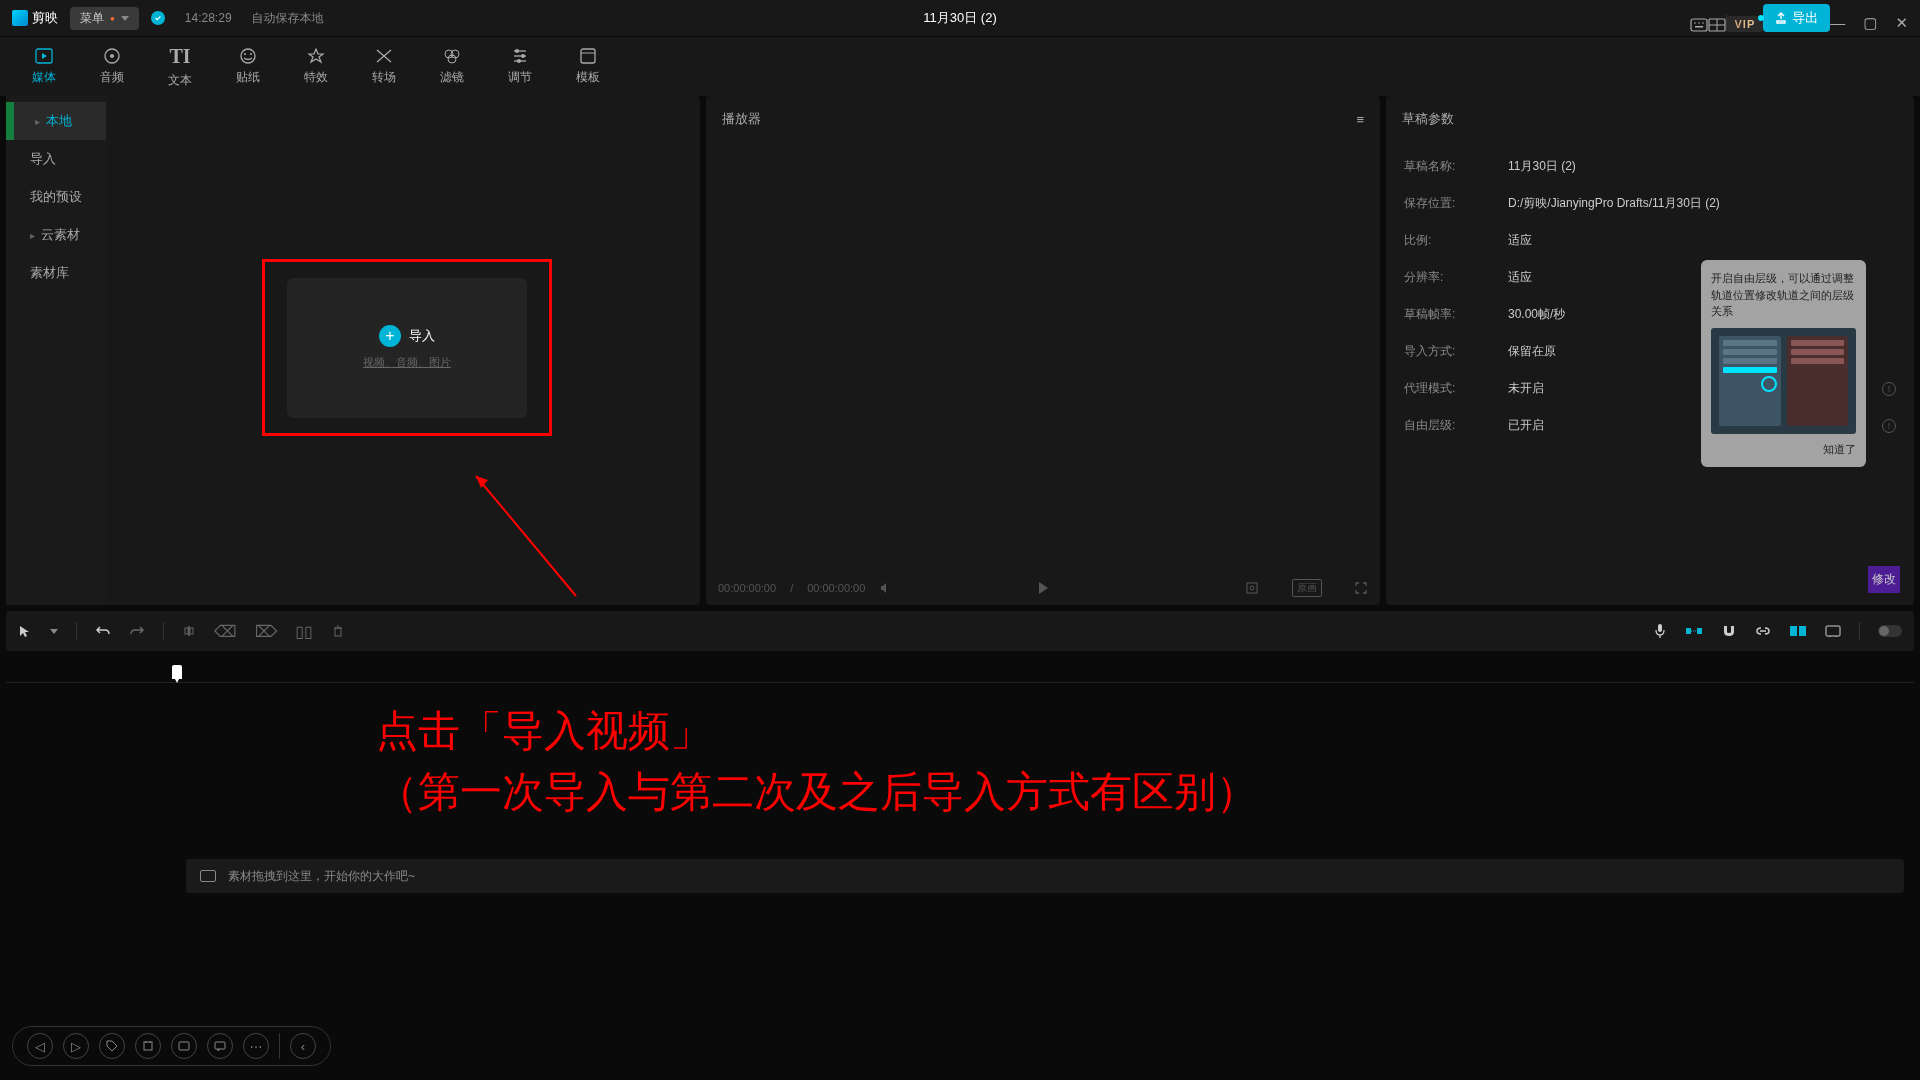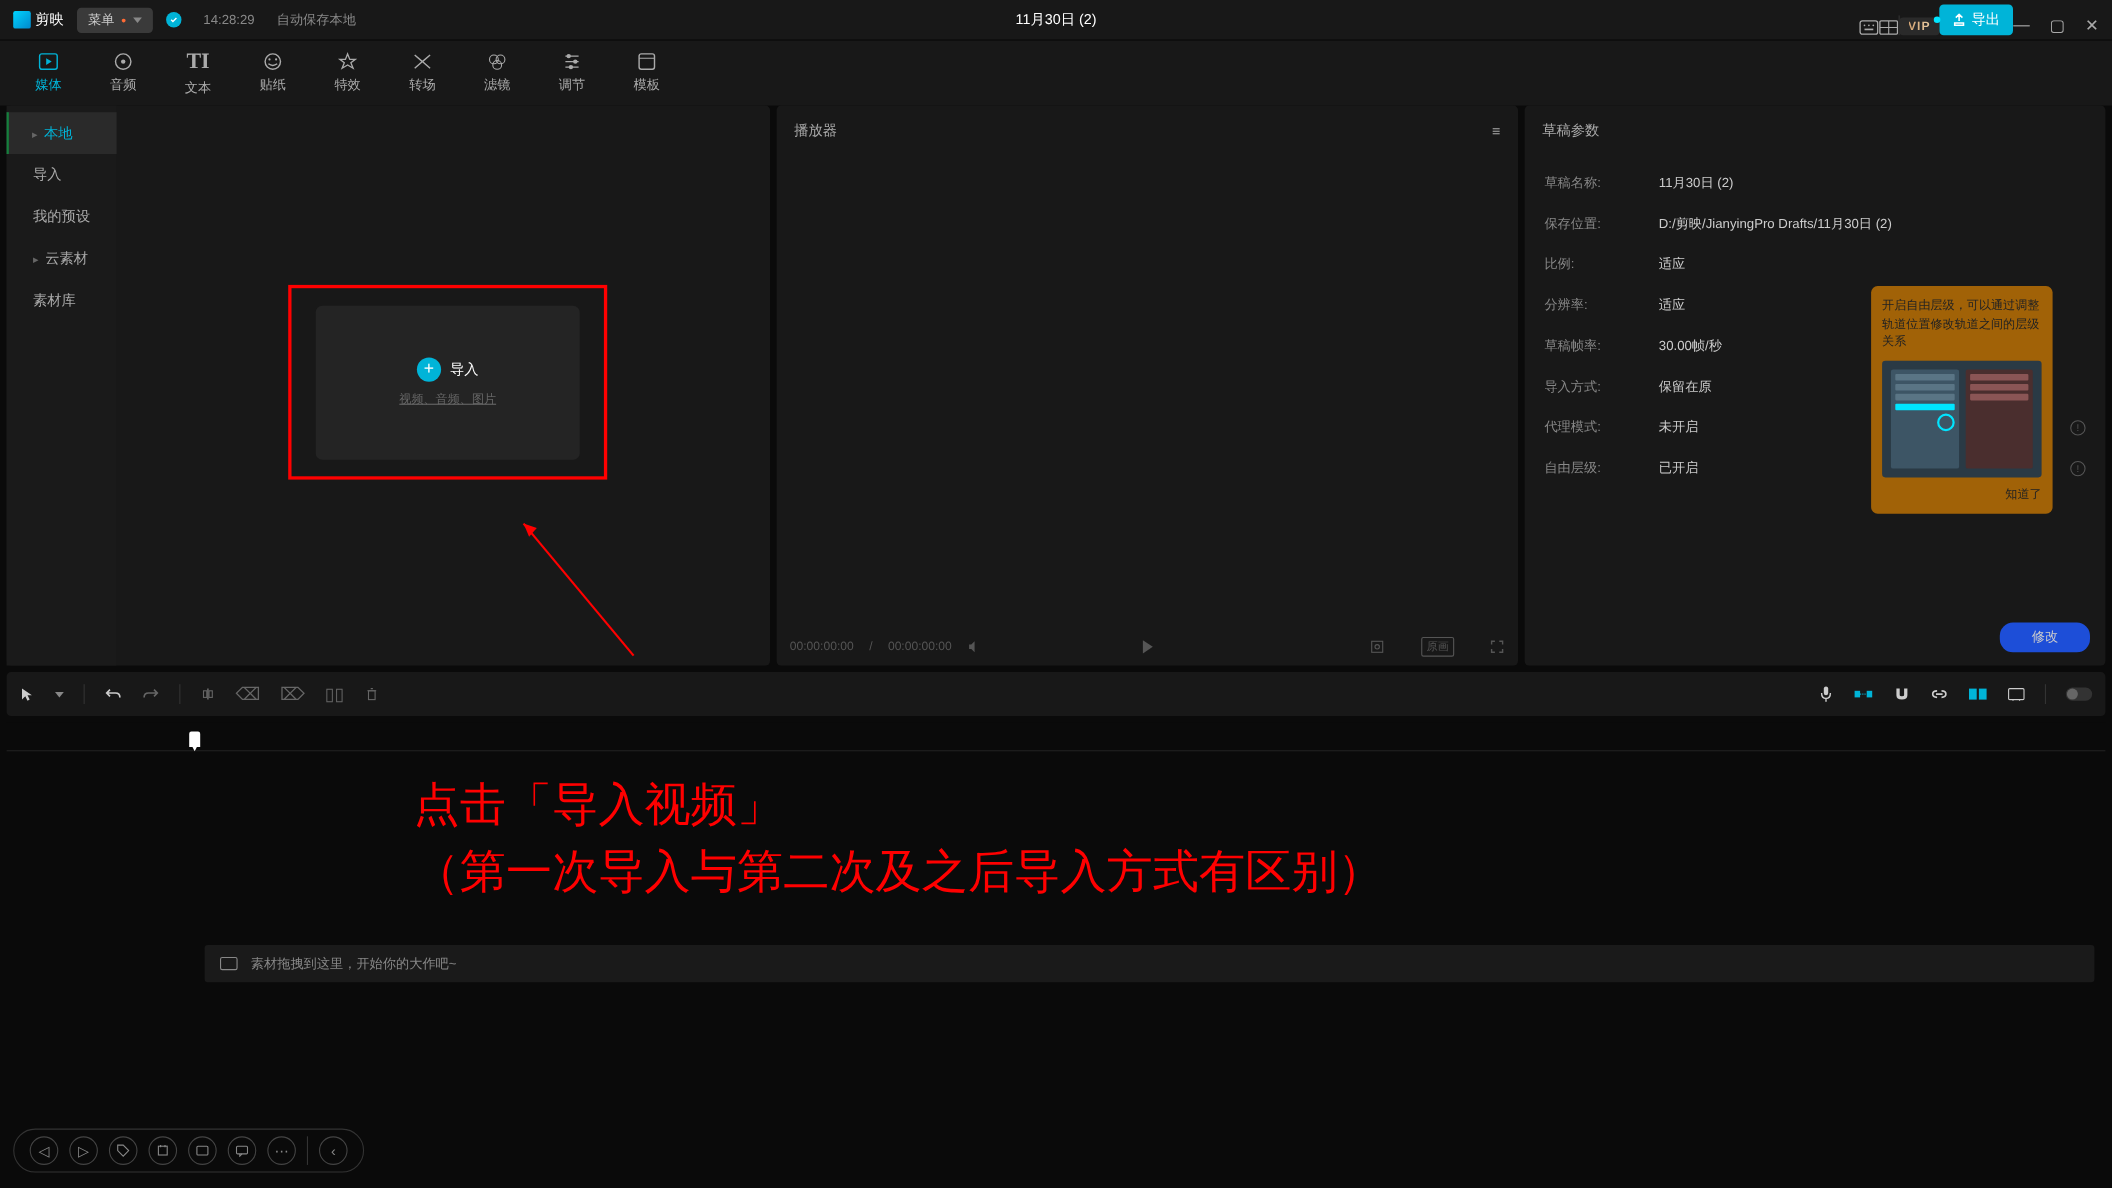--- a/index.html
+++ b/index.html
@@ -31,21 +31,21 @@
 .top-tab-icon { font-size: 20px; }
 
 
 .main { display: flex; height: 509px; gap: 6px; padding: 0 6px; }
 .panel { background: #181818; border-radius: 4px; }
 
 
 .left-panel { width: 694px; display: flex; }
 .left-sidebar { width: 100px; background: #1a1a1a; padding-top: 6px; }
 .side-item { padding: 10px 0 10px 24px; font-size: 13px; color: #aaa; cursor: pointer; }
-.side-item.active { background: #2a2a2a; color: #00b4d8; border-left: 2px solid #15803d; padding-left: 21px; }
+.side-item.active { background: #2a2a2a; color: #00b4d8; border-left: 8px solid #15803d; padding-left: 21px; }
 .side-item.arrow::before { content: "▸"; margin-right: 6px; color: #666; font-size: 10px; }
 .media-area { flex: 1; display: flex; align-items: center; justify-content: center; position: relative; }
 .import-box-wrap { border: 3px solid #ff0000; padding: 8px; position: absolute; top: 163px; left: 156px; width: 290px; height: 177px; display: flex; align-items: center; justify-content: center; }
 .import-box { background: #242424; width: 240px; height: 140px; border-radius: 6px; display: flex; flex-direction: column; align-items: center; justify-content: center; gap: 8px; cursor: pointer; }
 .import-plus { width: 22px; height: 22px; border-radius: 50%; background: #00b4d8; color: #fff; display: flex; align-items: center; justify-content: center; font-size: 16px; }
 .import-row { display: flex; gap: 8px; align-items: center; color: #fff; font-size: 13px; }
 .import-sub { color: #666; font-size: 11px; text-decoration: underline; }
 .red-arrow { position: absolute; top: 370px; left: 360px; }
 .red-arrow svg { overflow: visible; }
 
@@ -58,24 +58,24 @@
 .pc-right { margin-left: auto; display: flex; gap: 32px; align-items: center; }
 .play-btn { position: absolute; left: 50%; transform: translateX(-50%); color: #555; cursor: pointer; }
 
 
 .right-panel { flex: 1; position: relative; }
 .params-list { padding: 6px 18px; }
 .param-row { display: flex; padding: 10px 0; font-size: 12px; align-items: center; }
 .param-label { width: 104px; color: #888; }
 .param-val { color: #ccc; }
 .info-icon { margin-left: auto; width: 14px; height: 14px; border: 1px solid #555; border-radius: 50%; display: flex; align-items: center; justify-content: center; font-size: 9px; color: #555; cursor: pointer; }
-.modify-btn { position: absolute; bottom: 12px; right: 14px; background: #1d4ed8; padding: 5px 29px; border-radius: 12px; font-size: 12px; cursor: pointer; }
-
-
-.tooltip { position: absolute; top: 164px; right: 48px; width: 165px; background: #a16207; border-radius: 6px; padding: 10px; font-size: 11px; color: #222; z-index: 10; }
+.modify-btn { position: absolute; bottom: 12px; right: 14px; background: #4c1d95; padding: 5px 4px; border-radius: 0; font-size: 12px; cursor: pointer; }
+
+
+.tooltip { position: absolute; top: 164px; right: 48px; width: 165px; background: #a3a3a3; border-radius: 6px; padding: 10px; font-size: 11px; color: #222; z-index: 10; }
 .tooltip-text { line-height: 1.5; margin-bottom: 8px; }
 .tooltip-thumb { background: #2a3a45; height: 106px; border-radius: 3px; margin-bottom: 8px; display: flex; align-items: center; justify-content: center; gap: 6px; padding: 8px; }
 .tl-strip { background: #3d5565; height: 100%; flex: 1; border-radius: 2px; display: flex; flex-direction: column; gap: 3px; padding: 4px; }
 .tl-bar { background: #5a7585; height: 6px; border-radius: 1px; }
 .tl-cursor { width: 16px; height: 16px; border-radius: 50%; border: 2px solid #00e5ff; align-self: flex-end; }
 .tooltip-ok { text-align: right; font-weight: 500; cursor: pointer; }
 
 
 .toolbar { height: 40px; background: #181818; margin: 6px; border-radius: 4px; display: flex; align-items: center; padding: 0 12px; gap: 18px; }
 .tb-btn { color: #666; cursor: pointer; display: flex; align-items: center; }

